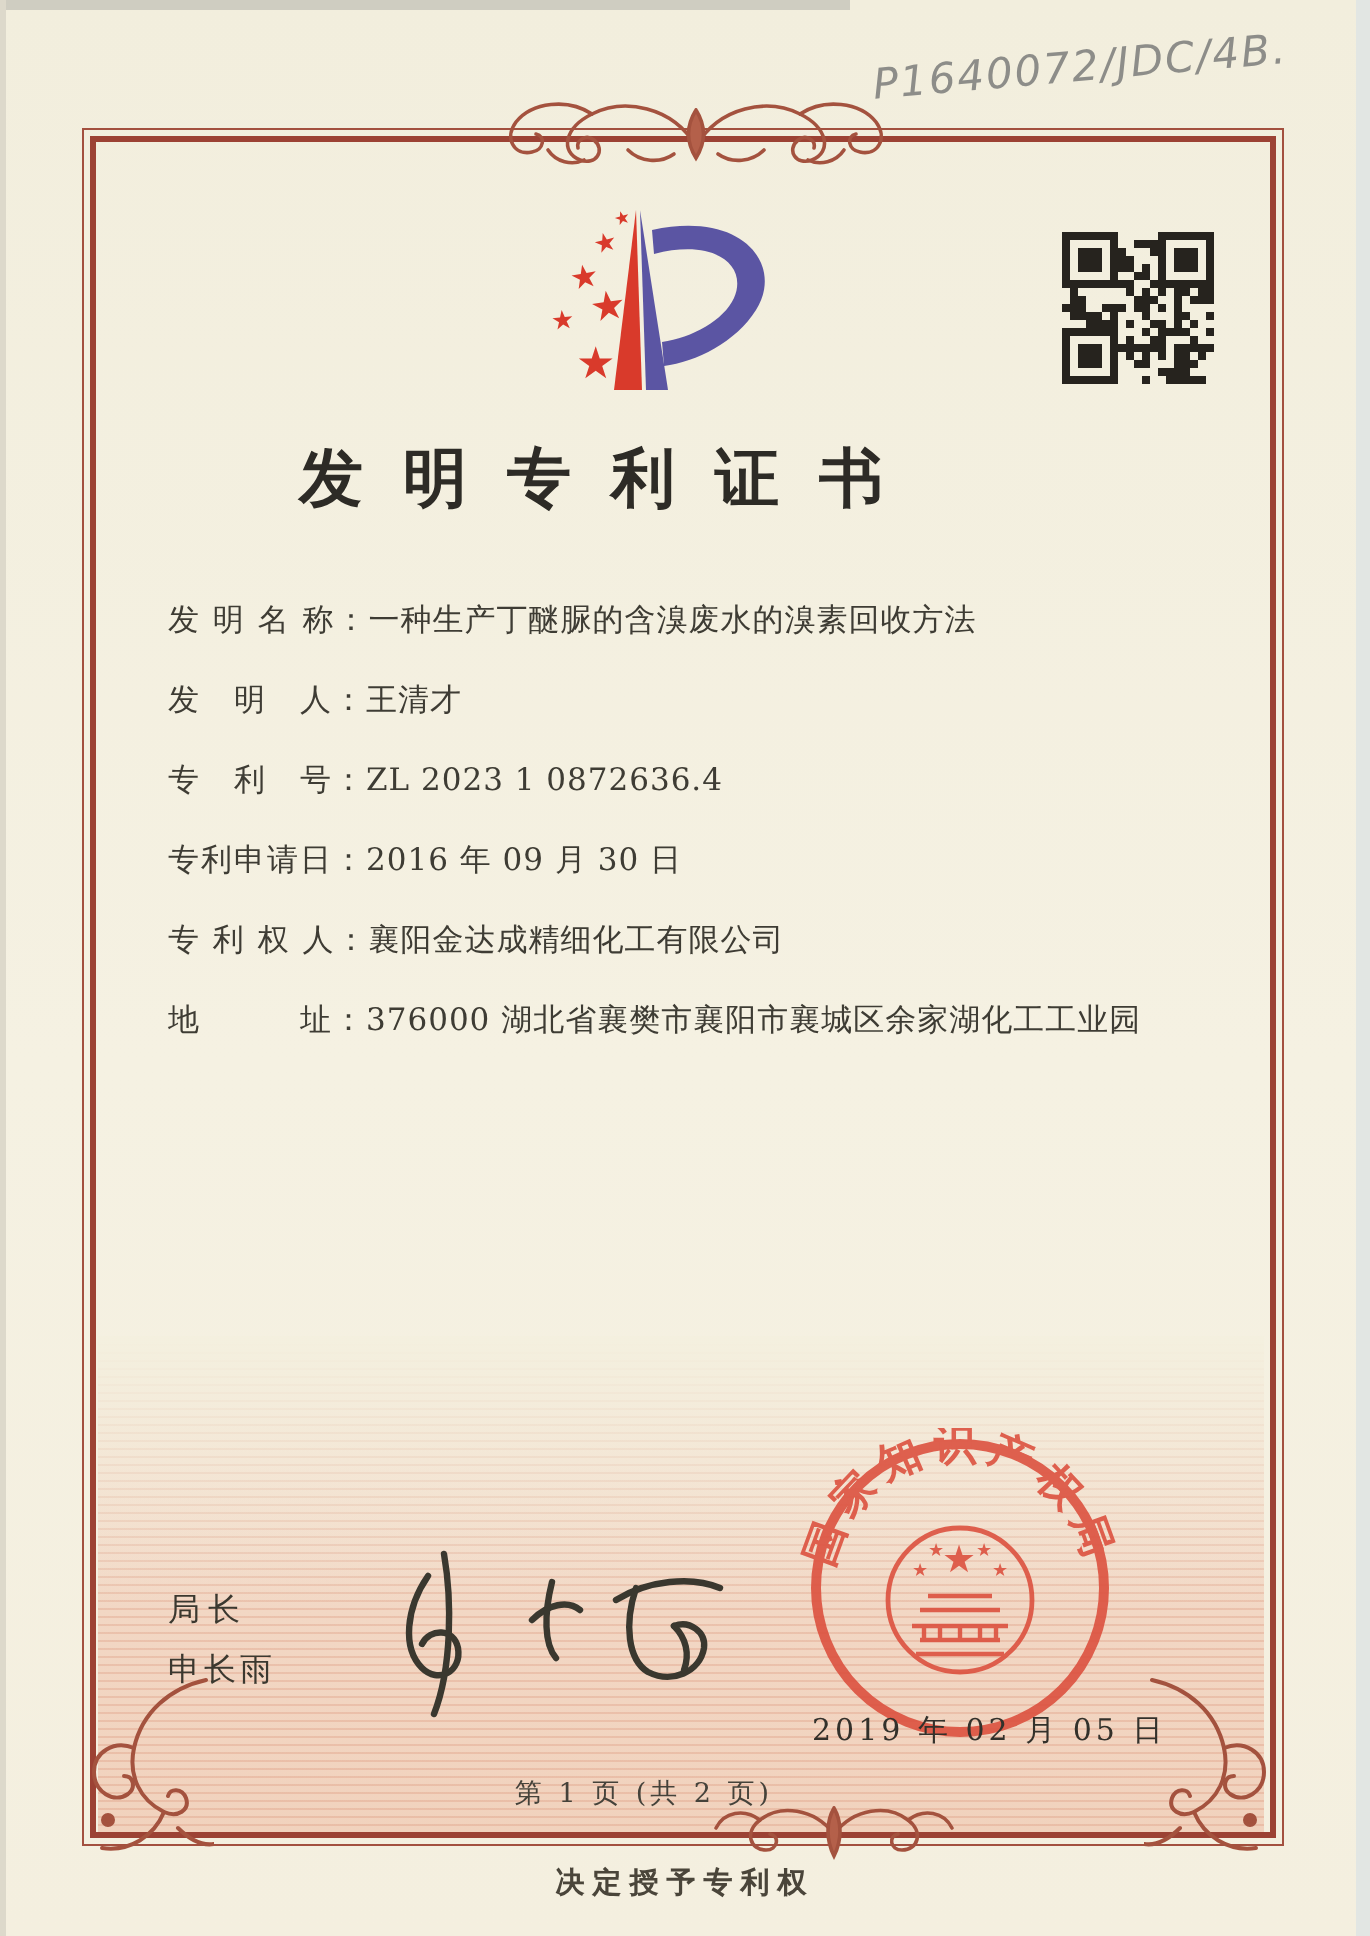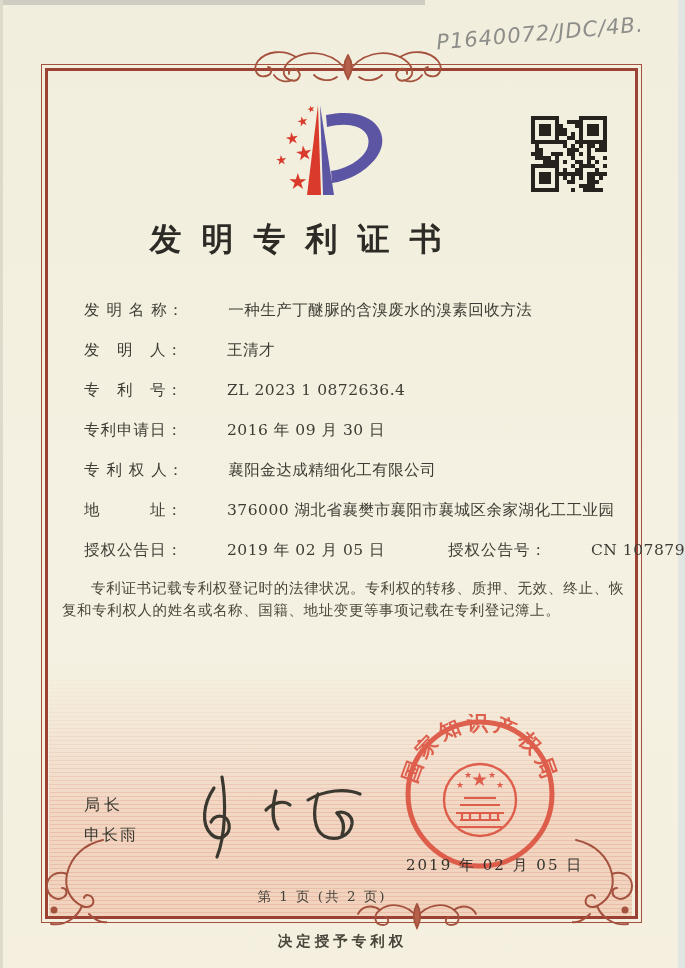--- a/index.html
+++ b/index.html
@@ -34,21 +34,21 @@
   .qf{position:absolute;width:28px;height:28px;border:4px solid #26231e;box-sizing:border-box;}
   .qf::after{content:"";position:absolute;left:4px;top:4px;width:12px;height:12px;background:#26231e;}
   .qf.tl{left:0;top:0}.qf.tr{right:0;top:0}.qf.bl{left:0;bottom:0}
 
   .title{position:absolute;left:0;top:218px;width:591px;text-align:center;
          font-size:32px;font-weight:700;color:#2d2b26;letter-spacing:20px;text-indent:20px;}
 
   .fields{position:absolute;left:84px;top:299px;width:530px;font-size:15.5px;color:#3e3c34;}
   .frow{height:40px;line-height:22px;white-space:nowrap;}
   .flabel{display:inline-block;letter-spacing:1px;}
-  .fvalue{letter-spacing:.5px;margin-left:44px;}
+  .fvalue{letter-spacing:.5px;}
   .grant-row{height:40px;line-height:22px;white-space:nowrap;}
   .grant-no{position:absolute;left:281px;top:240px;}
 
   .paras{position:absolute;left:62px;top:577px;width:562px;font-size:14.5px;line-height:22px;
          color:#4b463b;text-align:justify;letter-spacing:.6px;}
   .paras p{margin:0;text-indent:2em;}
 
   .sig-title{position:absolute;left:84px;top:795px;font-size:16px;letter-spacing:4px;color:#3b382f;z-index:3;}
   .sig-name{position:absolute;left:84px;top:825px;font-size:16px;letter-spacing:2px;color:#3b382f;z-index:3;}
   .signature{position:absolute;left:178px;top:772px;width:205px;height:88px;z-index:3;}
@@ -259,28 +259,23 @@
 
   <div class="title">发明专利证书</div>
 
   <div class="fields">
     <div class="frow"><span class="flabel">发 明 名 称：</span><span class="fvalue">一种生产丁醚脲的含溴废水的溴素回收方法</span></div>
     <div class="frow"><span class="flabel">发　明　人：</span><span class="fvalue">王清才</span></div>
     <div class="frow"><span class="flabel">专　利　号：</span><span class="fvalue">ZL 2023 1 0872636.4</span></div>
     <div class="frow"><span class="flabel">专利申请日：</span><span class="fvalue">2016 年 09 月 30 日</span></div>
     <div class="frow"><span class="flabel">专 利 权 人：</span><span class="fvalue">襄阳金达成精细化工有限公司</span></div>
     <div class="frow"><span class="flabel">地　　　址：</span><span class="fvalue">376000 湖北省襄樊市襄阳市襄城区余家湖化工工业园</span></div>
-    <div class="grant-row">
-      <span class="flabel">授权公告日：</span><span class="fvalue">2019 年 02 月 05 日</span>
-      <span class="grant-no" style="position:static;margin-left:58px;"><span class="flabel">授权公告号：</span><span class="fvalue">CN 107879314 B</span></span>
-    </div>
   </div>
 
   <div class="paras">
-    <p>专利证书记载专利权登记时的法律状况。专利权的转移、质押、无效、终止、恢复和专利权人的姓名或名称、国籍、地址变更等事项记载在专利登记簿上。</p>
   </div>
 
   <div class="sig-title">局长</div>
   <div class="sig-name">申长雨</div>
 
   <svg class="signature" viewBox="0 0 205 88">
     <g fill="none" stroke="#3a382f" stroke-width="3.2" stroke-linecap="round">
       <path d="M36,16 C25,32 23,52 33,62 C41,70 53,64 51,52 C49,42 37,42 33,50"></path>
       <path d="M44,5 C48,28 48,62 39,85"></path>
       <path d="M88,38 C96,30 106,28 112,33"></path>

